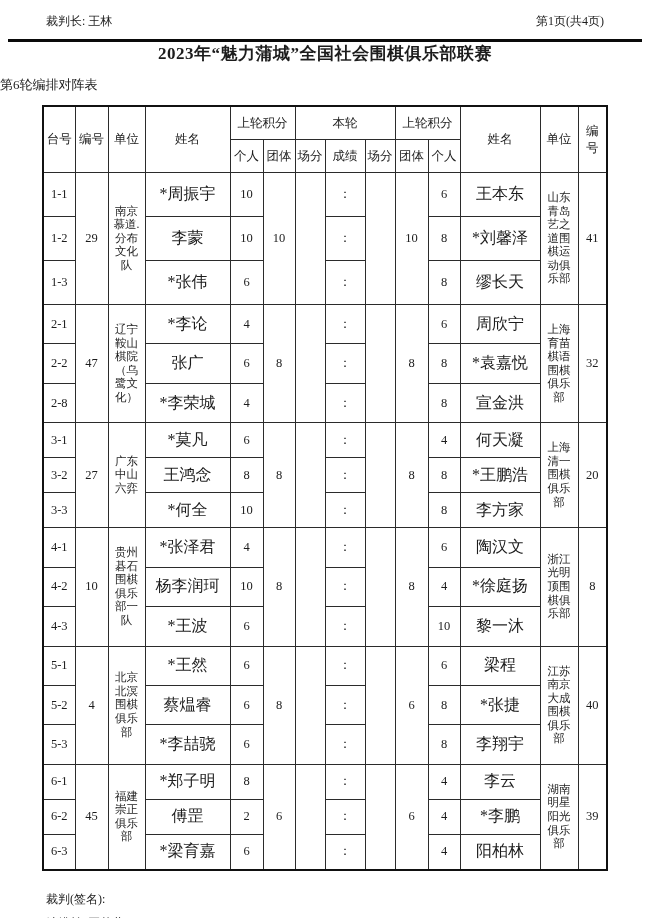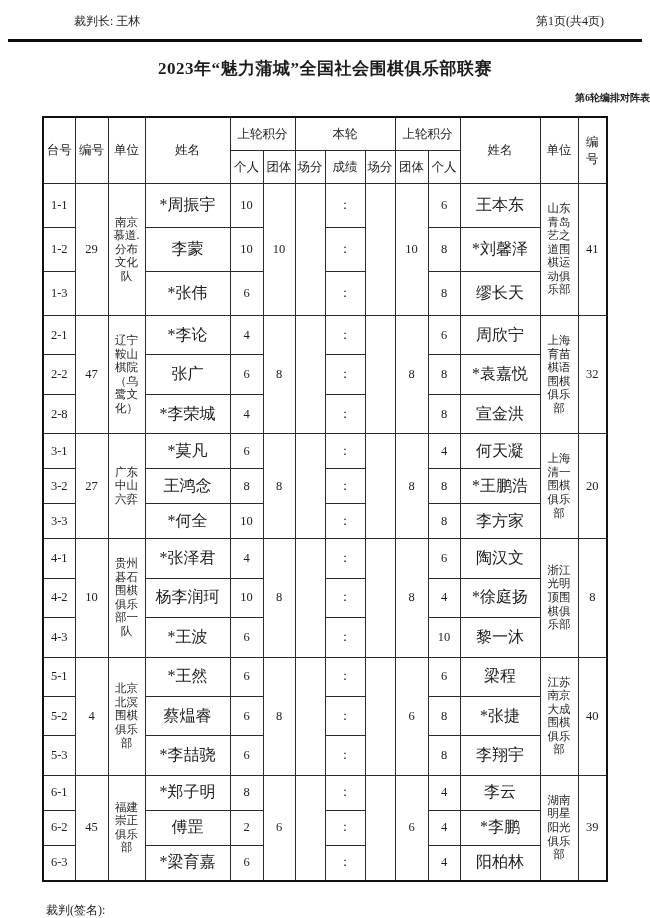--- a/index.html
+++ b/index.html
@@ -7,32 +7,32 @@
     width:650px; height:918px; background:#e9e9e9;
     font-family:"Liberation Serif","DejaVu Serif",serif;
     color:#1c1c1c;
   }
   .page {
     position:relative; width:650px; height:918px;
     background:#ffffff; overflow:hidden;
   }
   .topbar {
     display:flex; justify-content:space-between;
-    padding:13px 46px 0 74px; font-size:12px;
+    padding:13px 46px 0 46px; font-size:12px;
   }
   .rule {
     border:none; border-top:3px solid #0a0a0a;
     margin:9px 8px 0 8px;
   }
   .title {
     text-align:center; font-size:17px; font-weight:bold;
-    margin-top:15px; letter-spacing:0.5px;
+    letter-spacing:0.5px;
   }
   .subtitle {
-    text-align:right; font-size:10px; font-weight:bold;
+    text-align:left; font-size:13px; font-weight:normal;
     margin-top:11px;
   }
   table.pairing {
     border-collapse:collapse; table-layout:fixed;
     width:564px; margin:11px auto 0 auto;
     border:2px solid #111;
   }
   .pairing th, .pairing td {
     border:1px solid #2b2b2b;
     text-align:center; vertical-align:middle;

